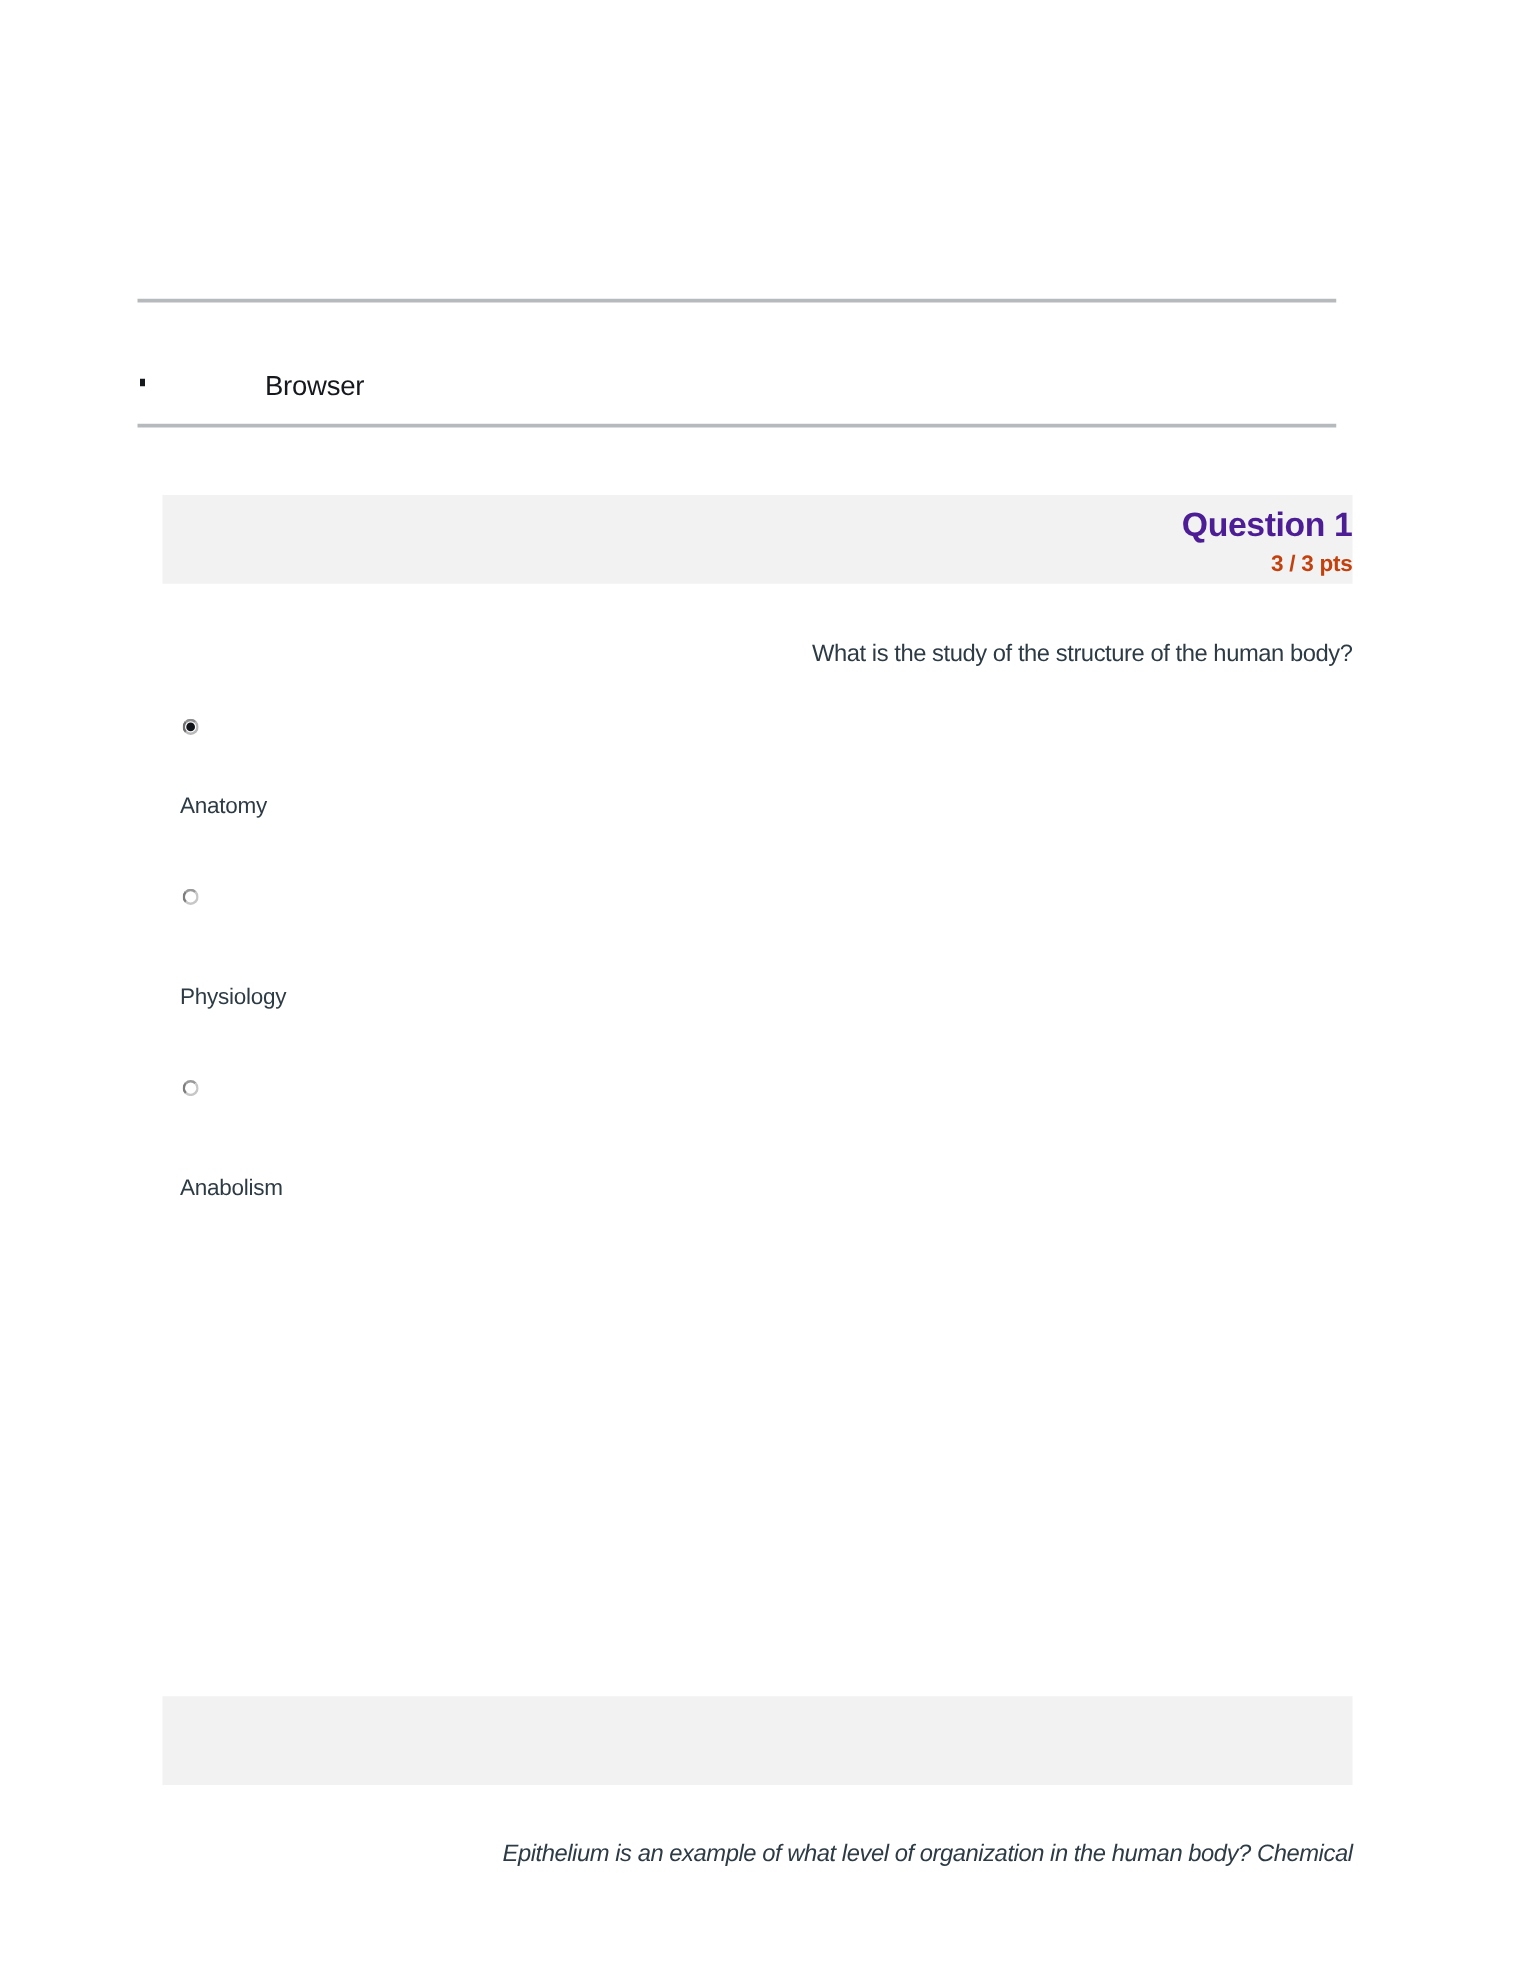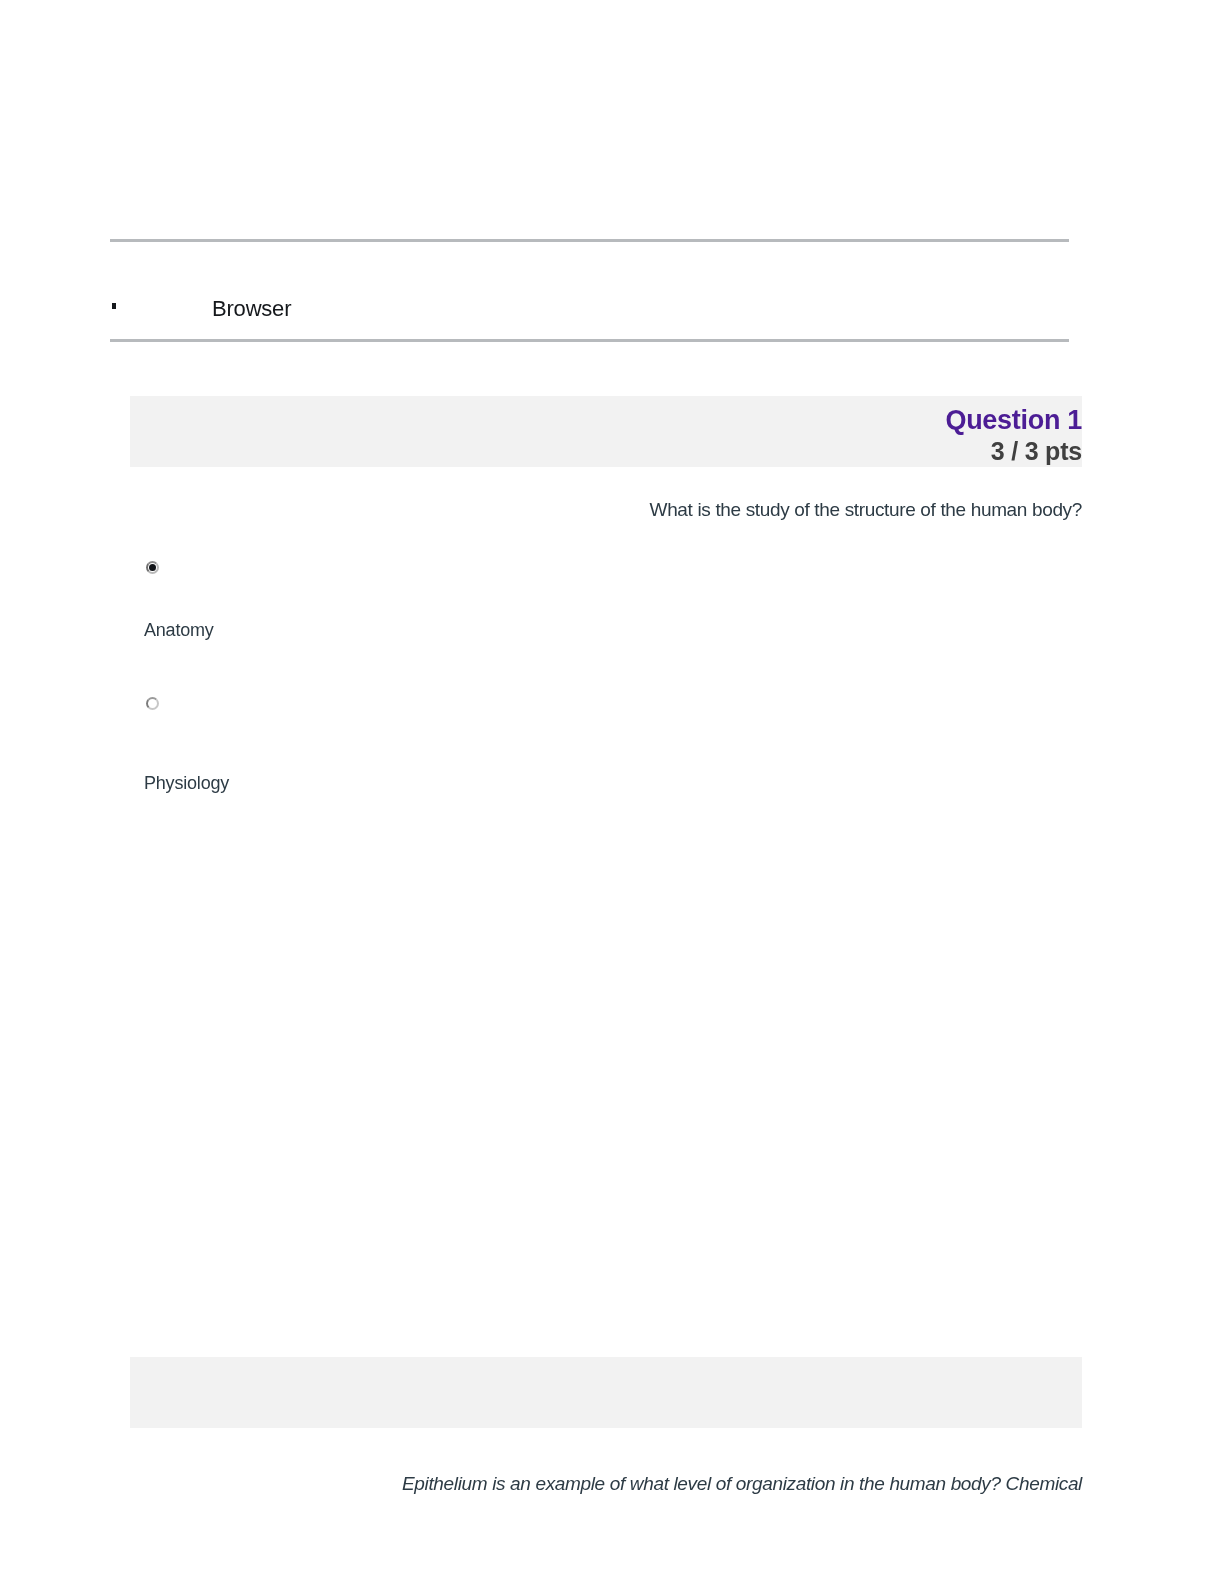--- a/index.html
+++ b/index.html
@@ -77,24 +77,24 @@
   }
   .question-name {
     font-size: 27px;
     font-weight: bold;
     line-height: 33px;
     color: #4c1d95;
     letter-spacing: -0.3px;
     white-space: nowrap;
   }
   .question-points {
-    font-size: 25px;
+    font-size: 18px;
     font-weight: bold;
     line-height: 28px;
-    color: #404040;
+    color: #c2410c;
     letter-spacing: -0.2px;
     white-space: nowrap;
   }
 
   .question-text {
     font-size: 19px;
     line-height: 26px;
     color: #2d3b45;
     letter-spacing: -0.35px;
     padding-left: 14px;
@@ -164,34 +164,38 @@
 
   <div class="rule rule-bot"></div>
 
   <div class="question-block" style="top:396px;">
 
     <div class="question-header">
       <div class="question-name">Question 1</div>
       <div class="question-points">3 / 3 pts</div>
     </div>
 
-    <div class="question-text" style="margin-top:30px;">What is the study of the structure of the human body?</div>
+    <div class="question-text" style="margin-top:44px;">What is the study of the structure of the human body?</div>
 
     <div class="answer-list">
 
       <div class="answer first" style="margin-top:38px;">
         <div class="radio checked"></div>
         <div class="answer-label" style="top:56px;">Anatomy</div>
       </div>
 
       <div class="answer">
         <div class="radio"></div>
         <div class="answer-label" style="top:73px;">Physiology</div>
       </div>
 
+      <div class="answer">
+        <div class="radio"></div>
+        <div class="answer-label" style="top:73px;">Anabolism</div>
+      </div>
 
 
 
     </div>
   </div>
 
   <div class="question-block" style="top:1357px;">
 
     <div class="question-header">
     </div>

